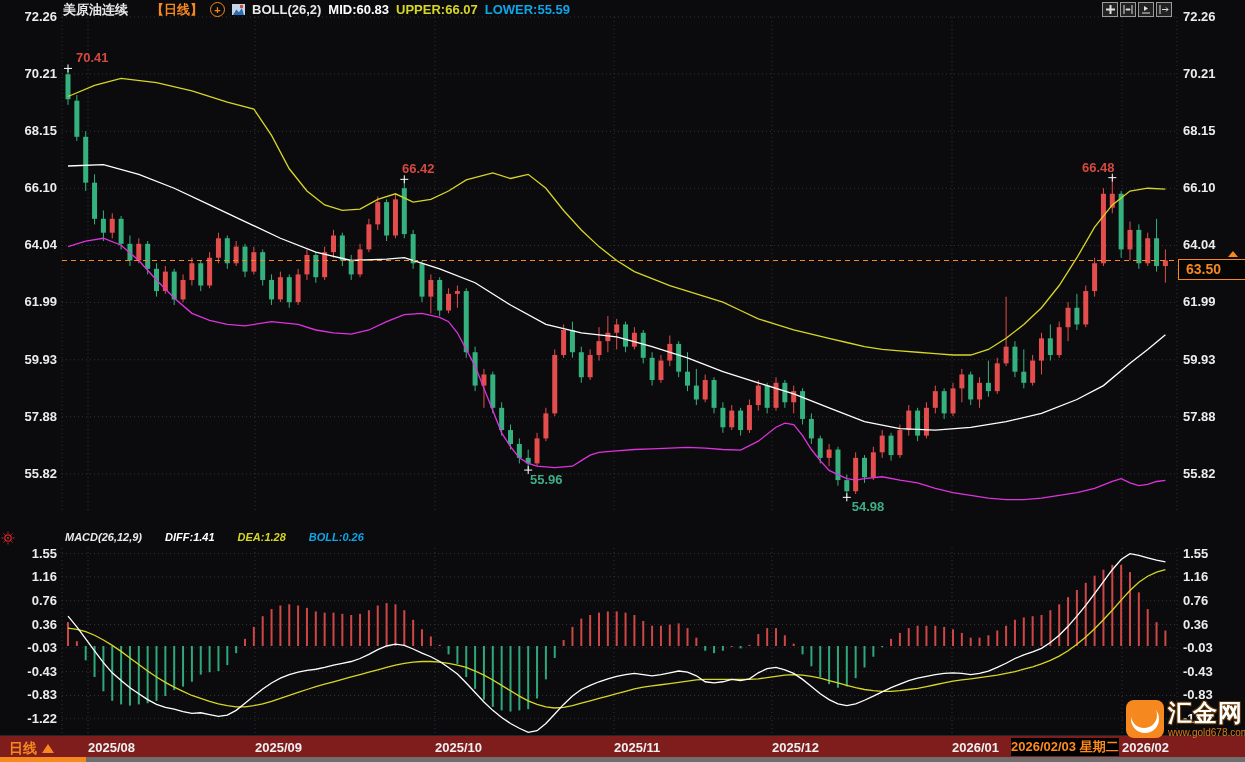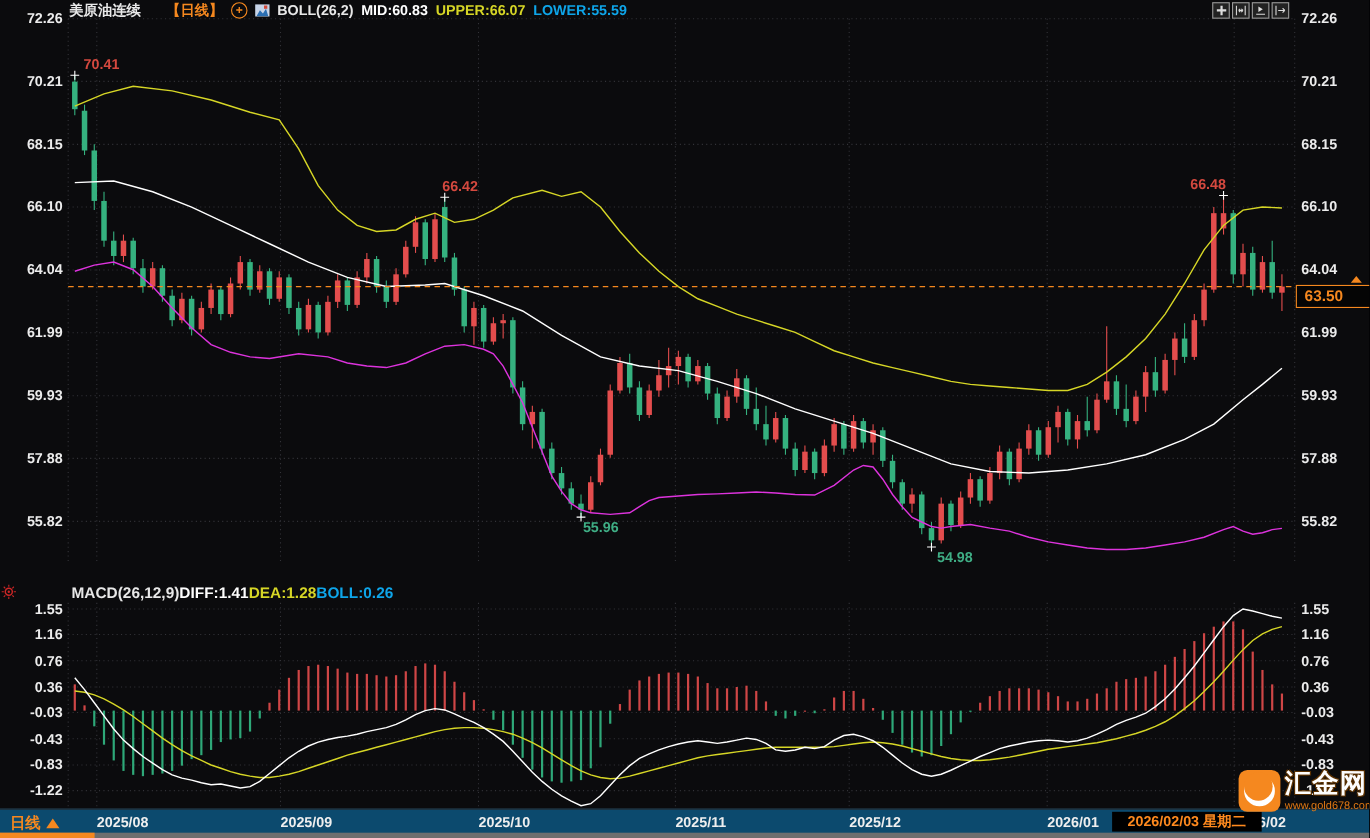--- a/index.html
+++ b/index.html
@@ -15,32 +15,32 @@
          background:#2b6fb3;clip-path:polygon(0 100%,30% 20%,55% 60%,80% 0,100% 100%);}
   .mini-chart:after{content:"";position:absolute;right:2px;top:1px;width:3px;height:3px;background:#d34a3a;}
   .yellow{color:#d6d626;} .magenta{color:#0ea5e9;} .white{color:#fff;}
   .toolbar{position:absolute;top:2px;right:73px;display:flex;gap:2px;z-index:5;}
   .tbtn{width:14px;height:13px;border:1px solid #9a9a9a;background:#222;display:flex;
         align-items:center;justify-content:center;cursor:pointer;}
   .tbtn svg{display:block;}
   .axis-label{position:absolute;font-size:13px;font-weight:bold;color:#ececec;line-height:15px;z-index:4;}
   .al-left{left:0;width:57px;text-align:right;}
   .al-right{left:1183px;text-align:left;}
-  .macd-hdr{position:absolute;top:531px;left:65px;display:flex;gap:0;font-size:14px;
-            font-weight:bold;color:#e8e8e8;white-space:nowrap;z-index:5;}
+  .macd-hdr{position:absolute;top:531px;left:65px;display:flex;gap:23px;font-size:11px;
+            font-weight:bold;color:#e8e8e8;white-space:nowrap;z-index:5;font-style:italic;}
   #chart-svg{position:absolute;left:0;top:0;z-index:1;}
   .price-tag{position:absolute;left:1178px;top:259px;width:64px;height:19px;border:1px solid #f5881f;
              background:#050505;color:#f5881f;font-size:14px;font-weight:bold;line-height:19px;
              padding-left:7px;z-index:6;}
   .tag-arrow{position:absolute;left:1228px;top:251px;width:0;height:0;border-left:5px solid transparent;
              border-right:5px solid transparent;border-bottom:6px solid #f5881f;z-index:6;}
-  .xaxis{position:absolute;left:0;top:735px;width:1245px;height:22px;background:#0c4a6e;
+  .xaxis{position:absolute;left:0;top:735px;width:1245px;height:22px;background:#7f1d1d;
          border-top:1px solid #26262a;z-index:3;text-align:center;}
   .month-label{position:absolute;top:4px;font-size:13px;font-weight:bold;color:#efefef;z-index:1;white-space:nowrap;}
-  .date-highlight{position:absolute;left:1011px;top:2px;height:18px;padding:0 14px;background:#000;
+  .date-highlight{position:absolute;left:1011px;top:2px;height:18px;padding:0 0;background:#000;
                   color:#ff8a1e;font-size:13px;font-weight:bold;line-height:18px;z-index:2;white-space:nowrap;}
   .footer-period{position:absolute;left:9px;top:4px;color:#f5881f;font-size:14px;font-weight:bold;z-index:2;}
   .footer-tri{position:absolute;left:42px;top:8px;width:0;height:0;border-left:6px solid transparent;
               border-right:6px solid transparent;border-bottom:9px solid #f5881f;z-index:2;}
   .scroll-track{position:absolute;left:0;top:757px;width:1245px;height:5px;background:#6e6e6e;z-index:3;}
   .scroll-active{position:absolute;left:0;top:757px;width:86px;height:5px;background:#f5881f;z-index:4;}
   .logo{position:absolute;left:1126px;top:700px;display:flex;align-items:flex-start;gap:4px;z-index:7;}
   .logo-sq{width:38px;height:38px;border-radius:8px;background:#f5881f;position:relative;}
   .logo-sq:before{content:"";position:absolute;left:5px;top:5px;width:28px;height:28px;border-radius:50%;background:#fff;}
   .logo-sq:after{content:"";position:absolute;left:5px;top:2px;width:26px;height:26px;border-radius:50%;background:#f5881f;}

